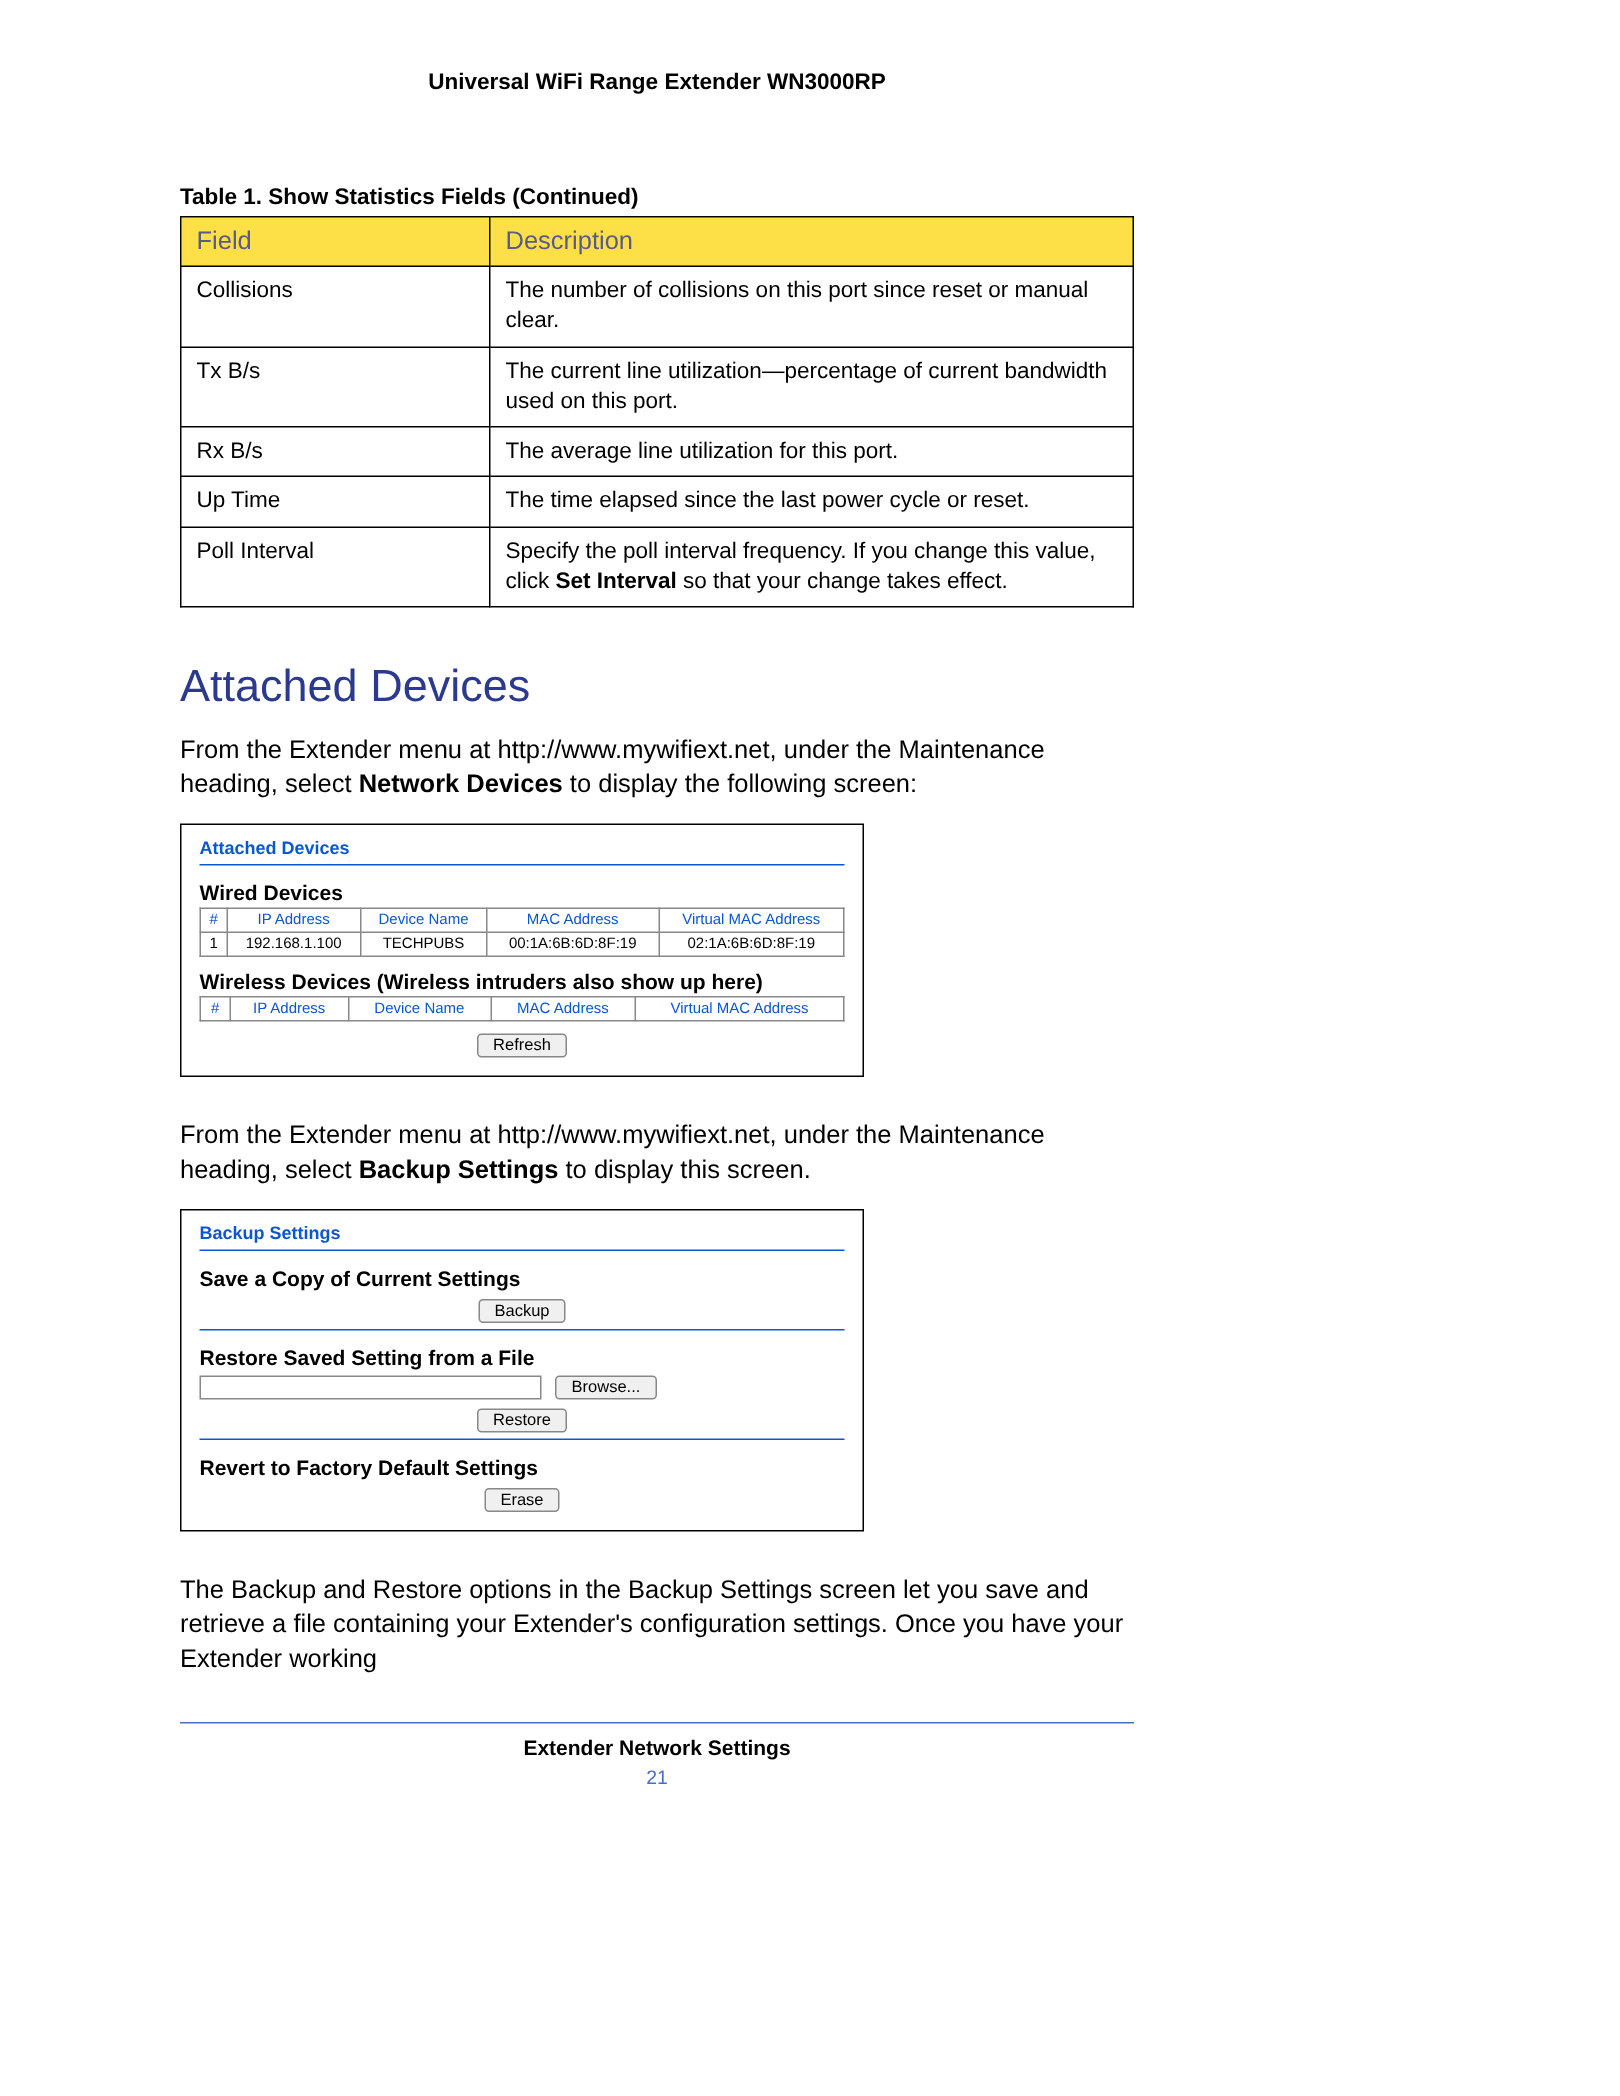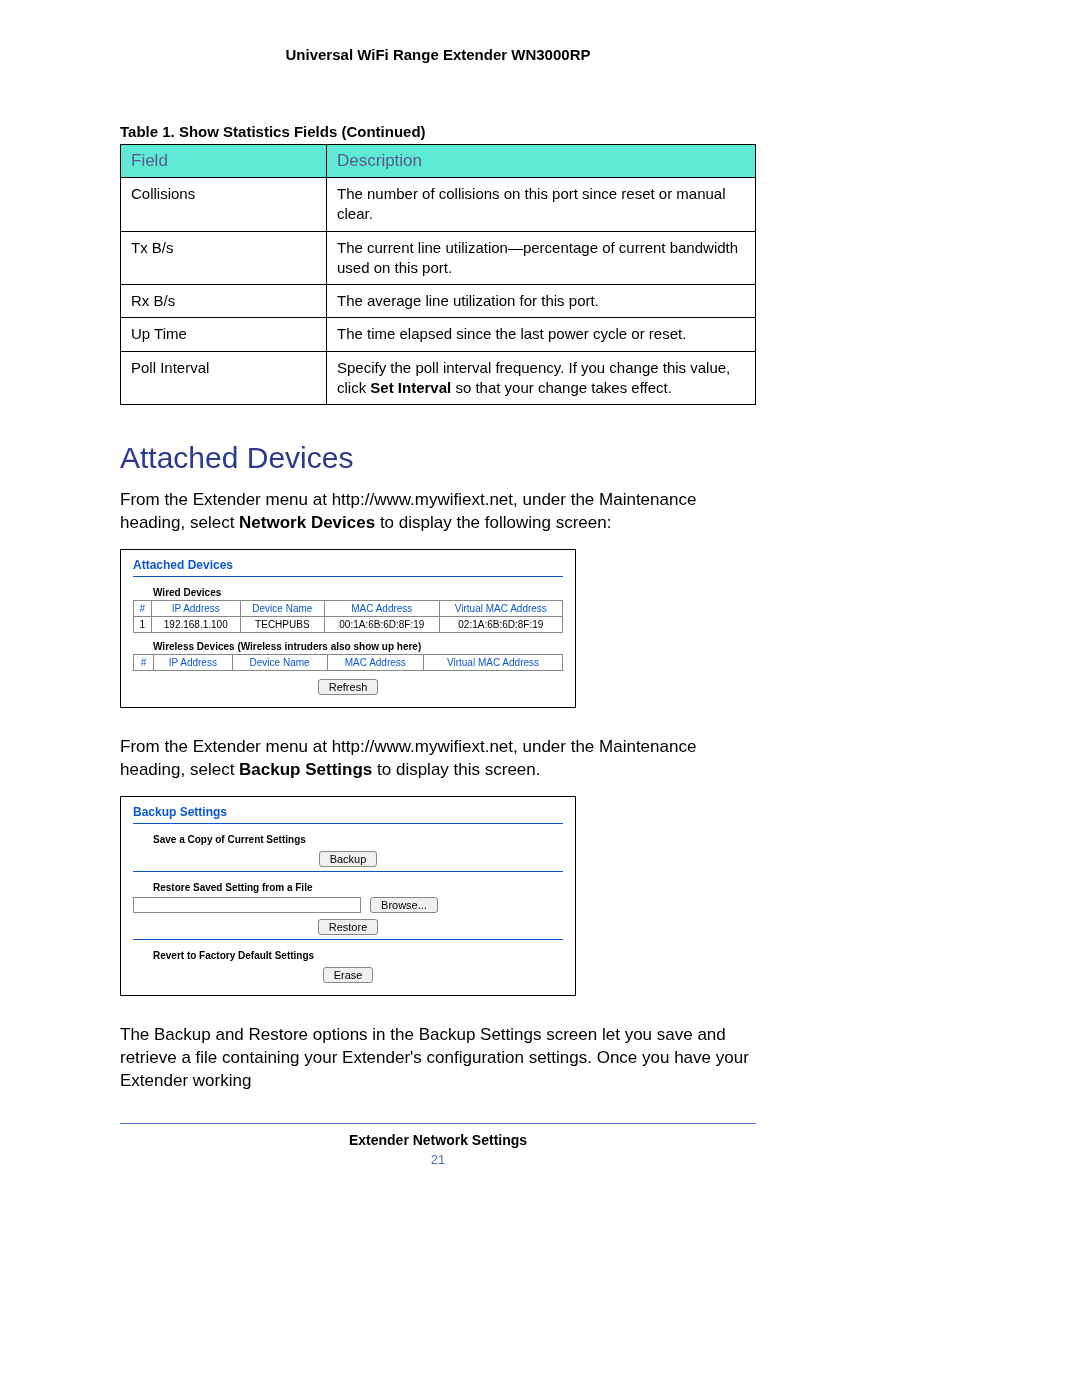--- a/index.html
+++ b/index.html
@@ -25,21 +25,21 @@
     font-size: 15px;
     margin-bottom: 4px;
   }
   table.stats {
     width: 100%;
     border-collapse: collapse;
     border: 1px solid #000;
     font-size: 15px;
   }
   table.stats th {
-    background: #5eead4;
+    background: #fde047;
     color: #5a5a8a;
     text-align: left;
     font-weight: normal;
     font-size: 17px;
     padding: 6px 10px;
     border: 1px solid #000;
   }
   table.stats td {
     border: 1px solid #000;
     padding: 6px 10px;
@@ -74,23 +74,22 @@
     font-size: 12px;
     margin-bottom: 4px;
   }
   hr.ui-sep {
     border: none;
     border-top: 1px solid #0b57d0;
     margin: 4px 0 10px 0;
   }
   .ui-subhead {
     font-weight: bold;
-    font-size: 10px;
+    font-size: 14px;
     margin-bottom: 2px;
-    margin-left: 20px;
   }
   table.dev {
     width: 100%;
     border-collapse: collapse;
     font-size: 10px;
     margin-bottom: 8px;
   }
   table.dev th {
     color: #0b57d0;
     border: 1px solid #888;

